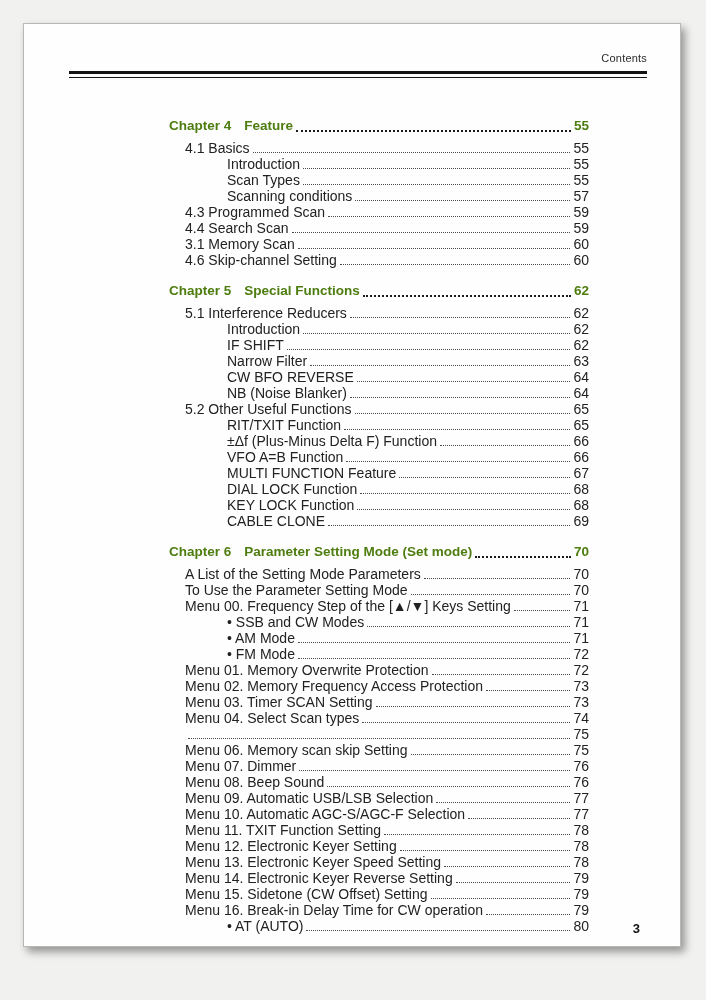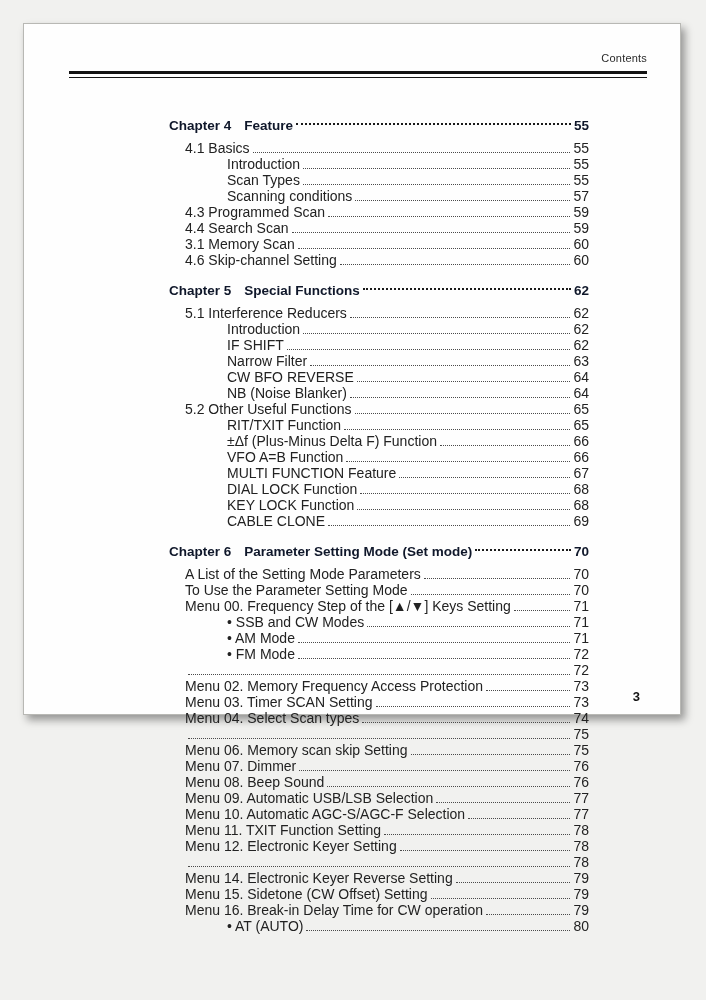--- a/index.html
+++ b/index.html
@@ -5,21 +5,21 @@
   * { margin: 0; padding: 0; box-sizing: border-box; }
   html, body {
     width: 706px; height: 1000px;
     background: #f1f1ef;
     font-family: "Liberation Sans", sans-serif;
     color: #1c1c1c;
     overflow: hidden;
   }
   .page {
     position: relative;
-    width: 658px; height: 692px;
+    width: 658px; height: 924px;
     margin: 23px 0 0 23px;
     background: #fefefe;
     border: 1px solid #b8b8b4;
     box-shadow: 4px 5px 8px rgba(0,0,0,0.38);
   }
   .page-header {
     position: absolute;
     top: 28px; left: 45px; right: 33px;
   }
   .contents-label {
@@ -42,22 +42,21 @@
   .row {
     display: flex;
     align-items: stretch;
   }
   .chapter-row {
     font-size: 13.5px;
     font-weight: bold;
     line-height: 20px;
     margin-top: 13px;
     margin-bottom: 4px;
-    color: #0f172a;
-    align-items: center;
+    color: #4d7c0f;
   }
   .chapter-row:first-child { margin-top: 0; }
   .chapter-title { margin-left: 13px; }
   .chapter-row .leader {
     border-bottom: 2px dotted #1a1a1a;
     margin: 0 3px 4px 3px;
   }
   .entry {
     font-size: 14px;
     line-height: 16px;
@@ -243,20 +242,21 @@
         <span class="entry-text">• AM Mode</span>
         <span class="leader"></span>
         <span class="pagenum">71</span>
       </div>
       <div class="row entry sub">
         <span class="entry-text">• FM Mode</span>
         <span class="leader"></span>
         <span class="pagenum">72</span>
       </div>
       <div class="row entry section">
+        <span class="entry-text">Menu 01. Memory Overwrite Protection</span>
         <span class="leader"></span>
         <span class="pagenum">72</span>
       </div>
       <div class="row entry section">
         <span class="entry-text">Menu 02. Memory Frequency Access Protection</span>
         <span class="leader"></span>
         <span class="pagenum">73</span>
       </div>
       <div class="row entry section">
         <span class="entry-text">Menu 03. Timer SCAN Setting</span>
@@ -301,20 +301,21 @@
         <span class="entry-text">Menu 11. TXIT Function Setting</span>
         <span class="leader"></span>
         <span class="pagenum">78</span>
       </div>
       <div class="row entry section">
         <span class="entry-text">Menu 12. Electronic Keyer Setting</span>
         <span class="leader"></span>
         <span class="pagenum">78</span>
       </div>
       <div class="row entry section">
+        <span class="entry-text">Menu 13. Electronic Keyer Speed Setting</span>
         <span class="leader"></span>
         <span class="pagenum">78</span>
       </div>
       <div class="row entry section">
         <span class="entry-text">Menu 14. Electronic Keyer Reverse Setting</span>
         <span class="leader"></span>
         <span class="pagenum">79</span>
       </div>
       <div class="row entry section">
         <span class="entry-text">Menu 15. Sidetone (CW Offset) Setting</span>

